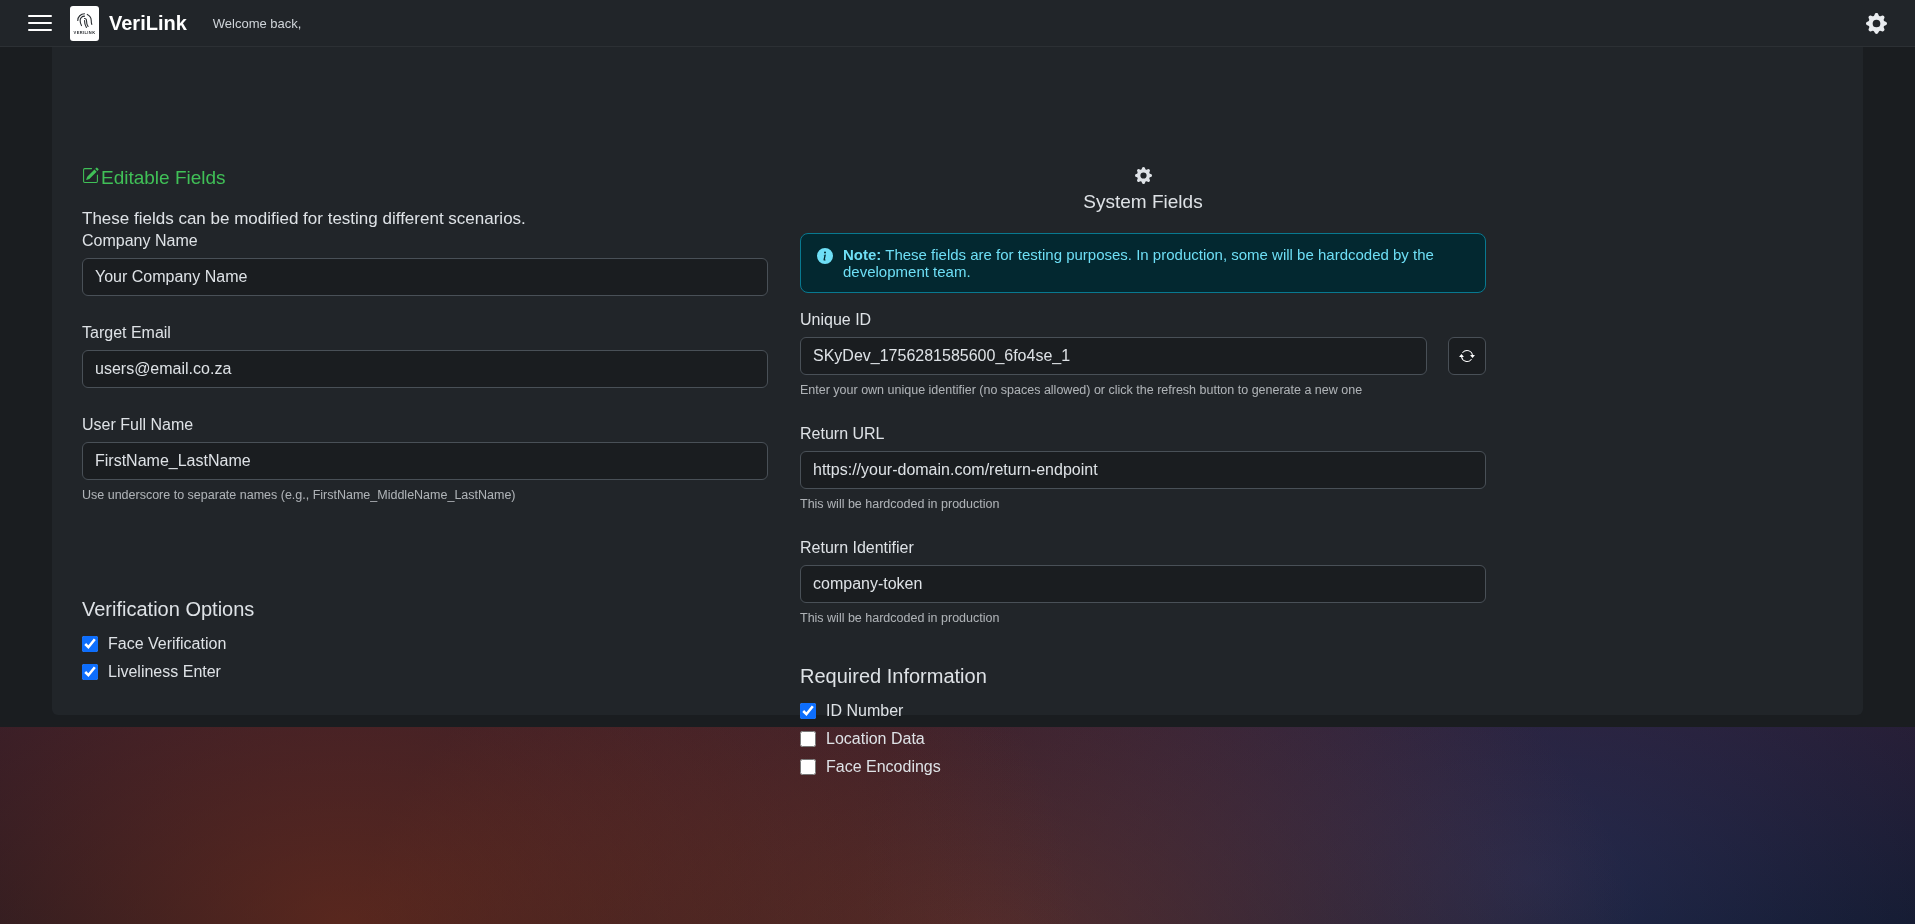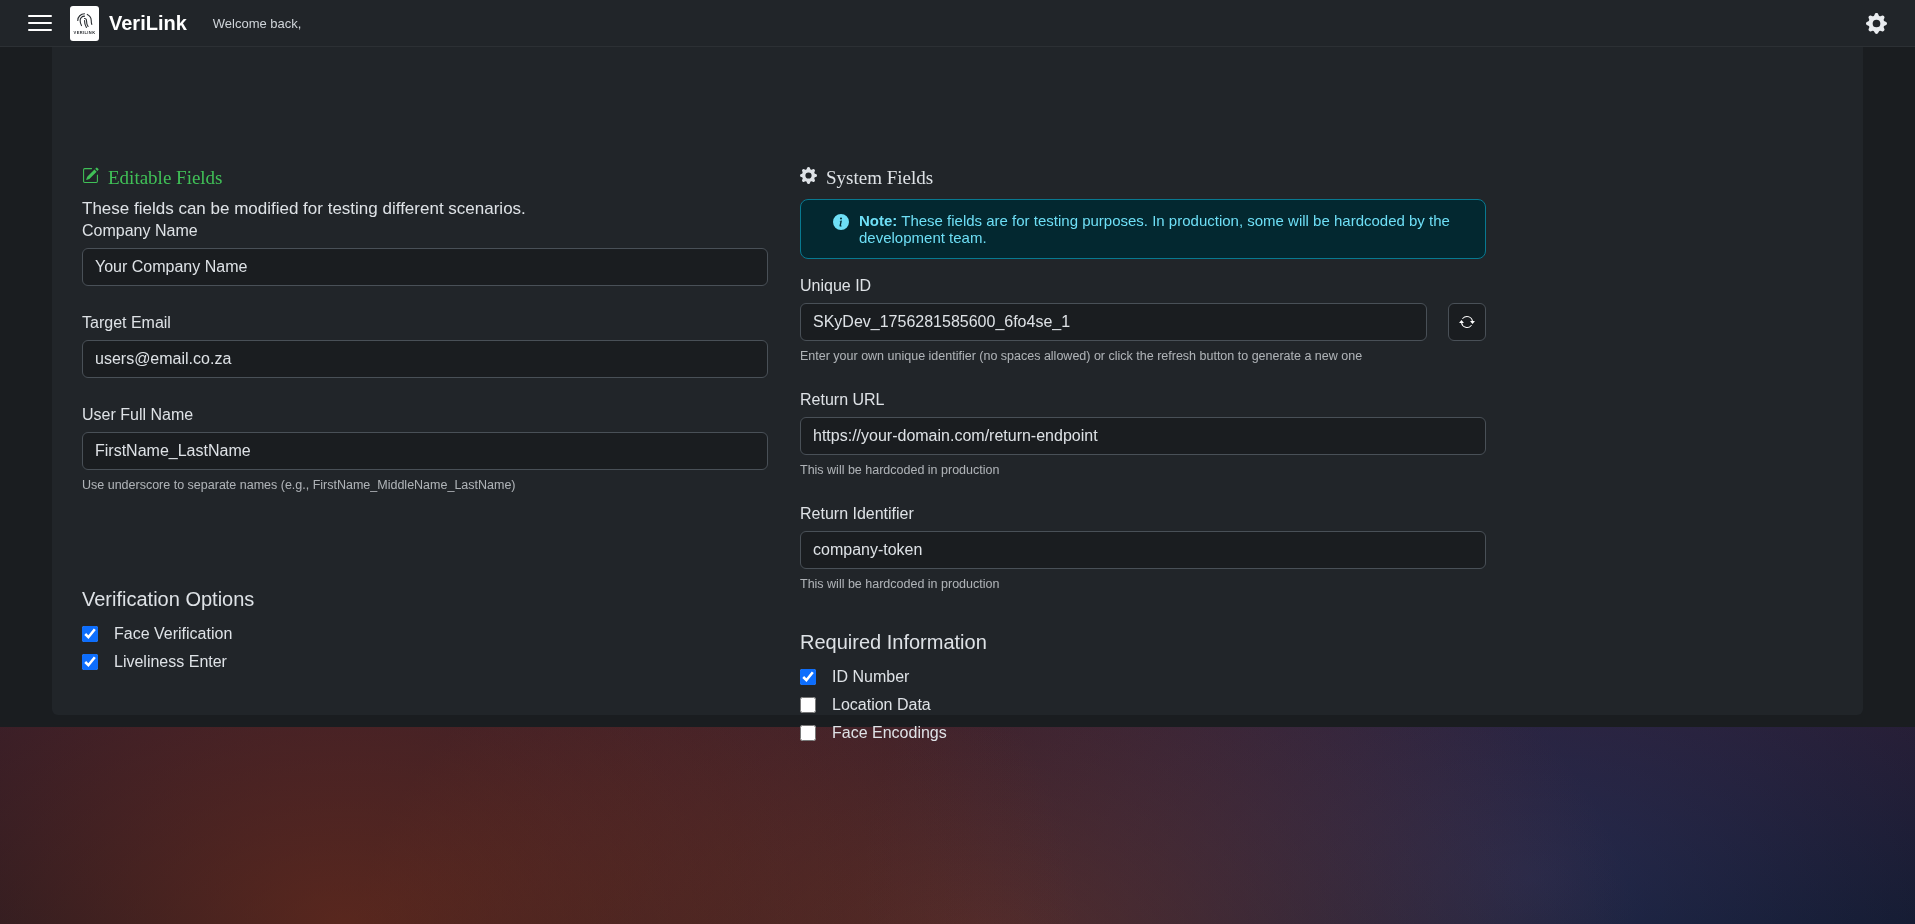--- a/index.html
+++ b/index.html
@@ -59,26 +59,25 @@
     border-radius: 0 0 6px 6px;
   }
   .columns {
     display: flex; gap: 32px;
     padding: 120px 30px 0 30px;
   }
   .col { width: 686px; flex: none; }
 
   .section-heading {
     font-size: 19px; font-weight: 500;
-    display: flex; align-items: center; gap: 9px;
-    margin-bottom: 10px;
-    font-family: Liberation Serif, serif;
+    display: flex; align-items: center; gap: 2px;
+    margin-bottom: 20px;
   }
   .heading-green { color: #40c057; }
-  .heading-white { color: #dee2e6; }
+  .heading-white { color: #dee2e6; flex-direction: column; }
   .section-heading svg { width: 17px; height: 17px; }
   .pencil-icon svg { fill: #40c057; }
   .gear-small svg { fill: #dee2e6; }
 
   .section-desc { font-size: 17px; color: #dee2e6; margin-bottom: 3px; }
 
   .field { margin-bottom: 28px; }
   .field-label { display: block; font-size: 16px; color: #dee2e6; margin-bottom: 8px; }
   .text-input {
     width: 100%; height: 38px;
@@ -94,21 +93,21 @@
   .help-text { font-size: 12.5px; color: rgba(222,226,230,.75); margin-top: 8px; }
 
   
   .alert-info {
     display: flex; gap: 10px; align-items: flex-start;
     background: #032830;
     border: 1px solid #087990;
     border-radius: 8px;
     color: #6edff6;
     font-size: 15px;
-    padding: 12px 32px;
+    padding: 12px 16px;
     margin-bottom: 18px;
   }
   .alert-info svg { width: 16px; height: 16px; fill: #6edff6; flex: none; margin-top: 2px; }
   .alert-info b { font-weight: bold; }
 
   
   .input-row { display: flex; gap: 21px; }
   .input-row .text-input { flex: 1; }
   .refresh-btn {
     width: 38px; height: 38px; flex: none;
@@ -118,21 +117,21 @@
     display: flex; align-items: center; justify-content: center;
     cursor: pointer;
   }
   .refresh-btn svg { width: 16px; height: 16px; fill: #fff; }
 
   
   .options-left  { margin-top: 96px; }
   .options-right { margin-top: 40px; }
   .options-heading { font-size: 20px; color: #dee2e6; margin-bottom: 14px; }
   .check-row {
-    display: flex; align-items: center; gap: 16px;
+    display: flex; align-items: center; gap: 10px;
     font-size: 16px; color: #dee2e6;
     margin-bottom: 10px; cursor: pointer; width: max-content;
   }
   .check-row input[type="checkbox"] {
     width: 16px; height: 16px;
     accent-color: #0d6efd;
     cursor: pointer;
   }
 </style>
 </head>

